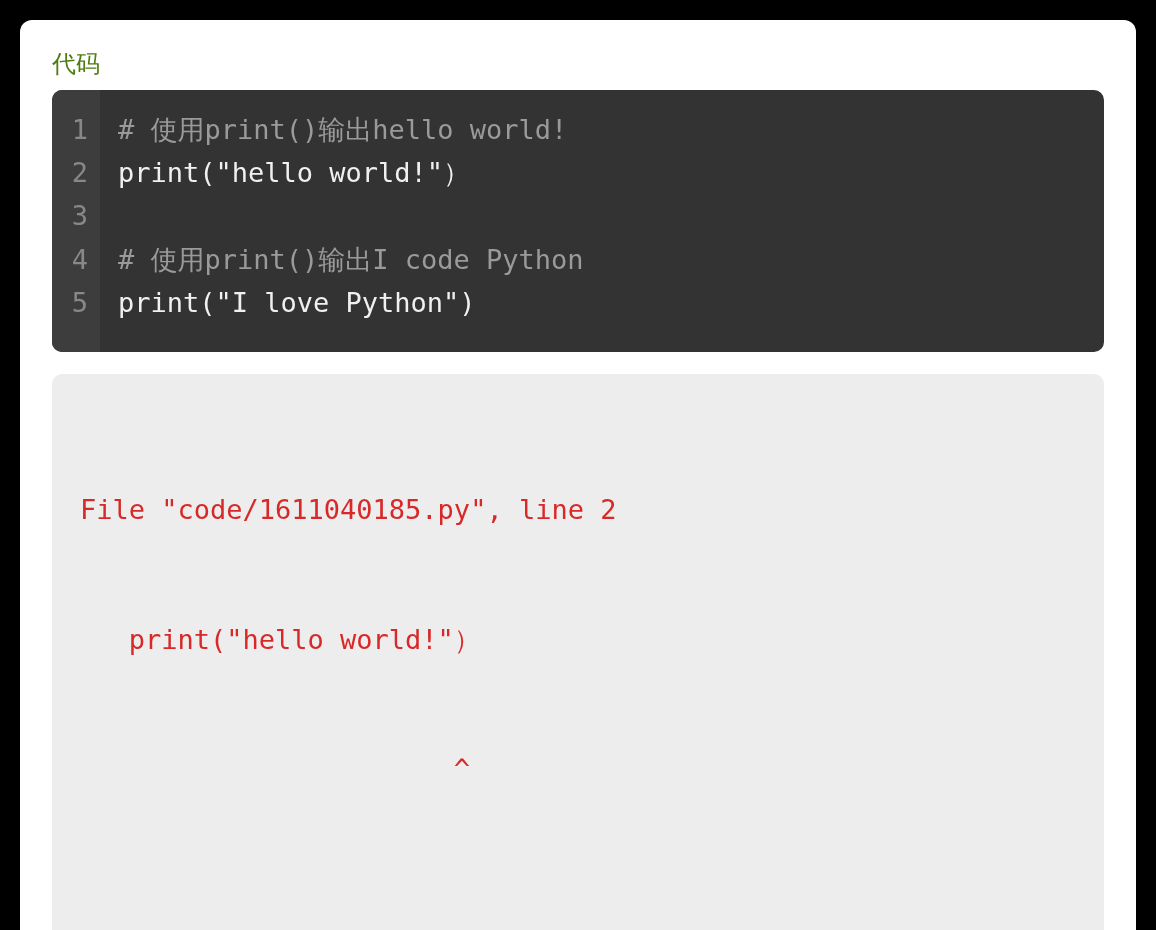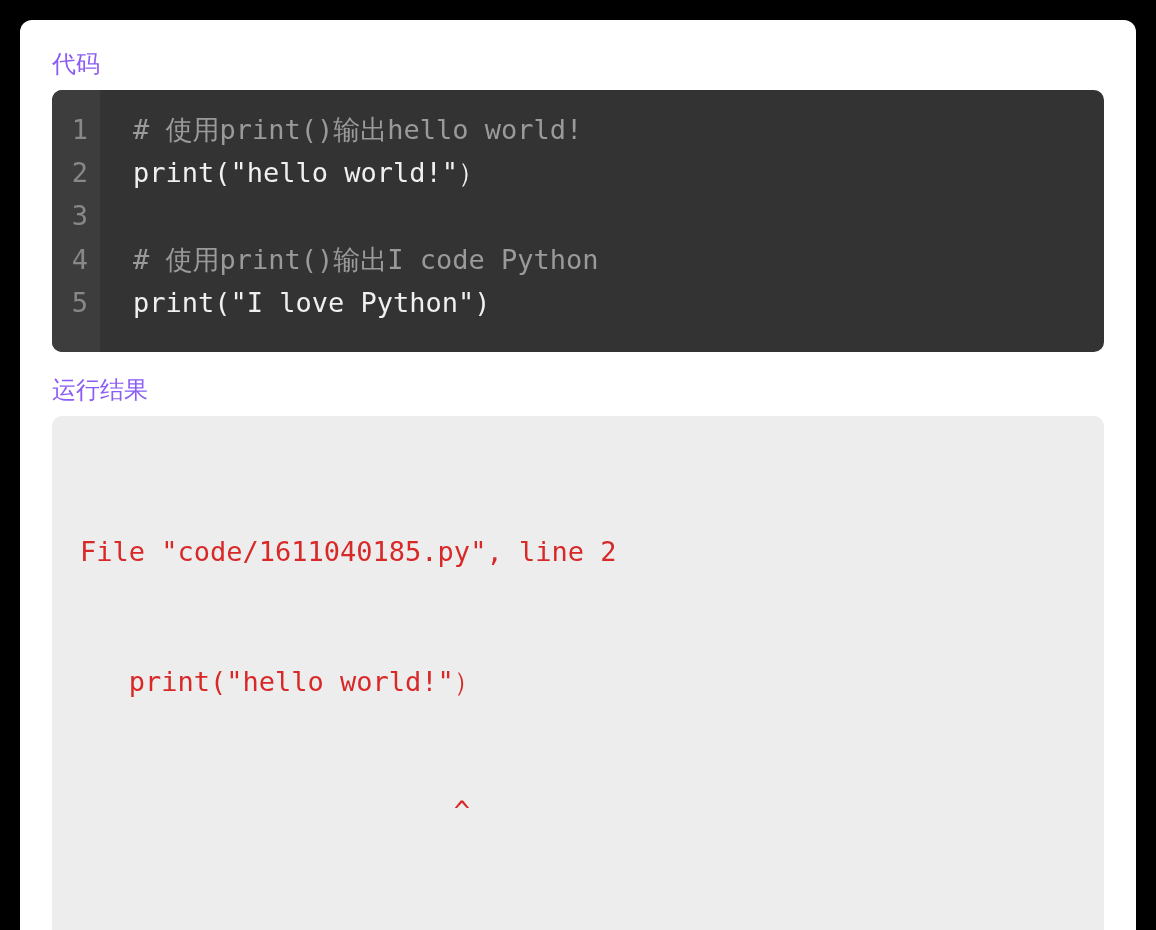--- a/index.html
+++ b/index.html
@@ -13,21 +13,21 @@
       padding: 20px;
     }
     .container {
       background: #fff;
       border-radius: 12px;
       padding: 28px 32px 36px 32px;
       width: 1116px;
       margin: 0 auto;
     }
     .section-label {
-      color: #8b5cf6;
+      color: #4d7c0f;
       font-size: 24px;
       margin-bottom: 10px;
       font-weight: 400;
     }
     .code-block {
       background: #333333;
       border-radius: 10px;
       overflow: hidden;
       display: flex;
       font-family: "SF Mono", "Consolas", "Menlo", "DejaVu Sans Mono", monospace;
@@ -50,21 +50,20 @@
     }
     .code-content {
       padding: 18px 18px 28px 18px;
       flex: 1;
     }
     .code-line {
       height: 43.2px;
       display: flex;
       align-items: center;
       white-space: pre;
-      margin-left: 15px;
     }
     .comment {
       color: #9a9a9a;
     }
     .code-text {
       color: #f0f0f0;
     }
     .result-block {
       background: #ededed;
       border-radius: 10px;
@@ -100,21 +99,20 @@
       <div class="code-line"><span class="comment"># 使用print()输出hello world!</span></div>
       <div class="code-line"><span class="code-text">print("hello world!"）</span></div>
       <div class="code-line"><span class="code-text"></span></div>
       <div class="code-line"><span class="comment"># 使用print()输出I code Python</span></div>
       <div class="code-line"><span class="code-text">print("I love Python")</span></div>
     </div>
   </div>
 
   <div class="spacer"></div>
 
-  <div class="section-label">运行结果</div>
 
   <div class="result-block">
     <div class="result-line">File "code/1611040185.py", line 2</div>
     <div class="result-line">   print("hello world!"）</div>
     <div class="result-line">                       ^</div>
     <div class="result-line"></div>
     
   </div>
 </div>
 

